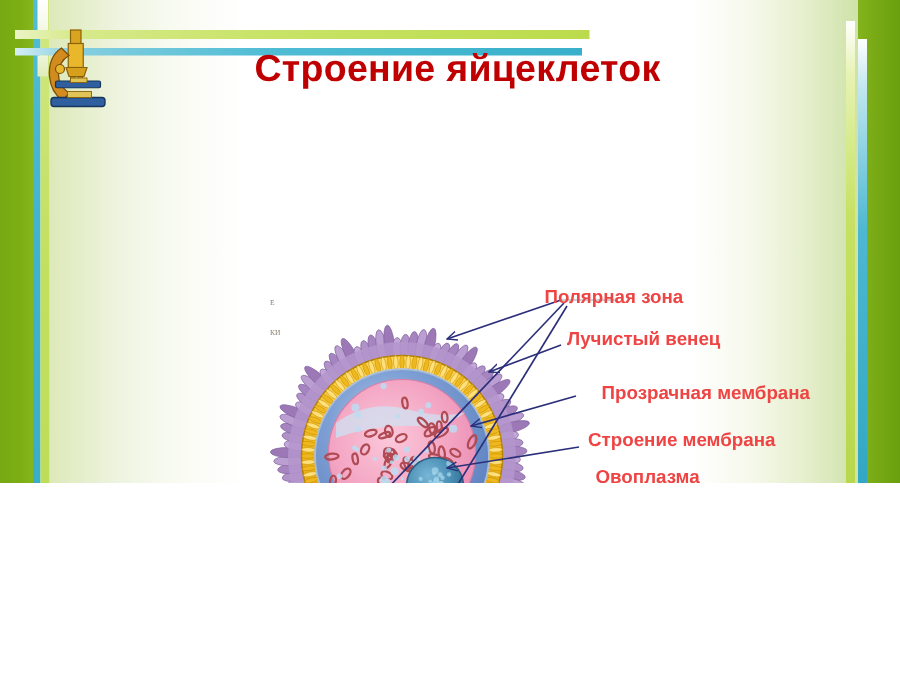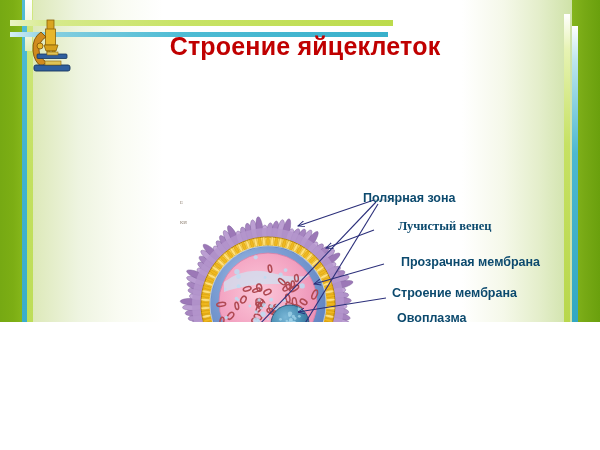--- a/index.html
+++ b/index.html
@@ -57,23 +57,23 @@
   .subtitle{position:absolute;left:60px;top:94px;width:470px;
     text-align:center;color:#111;font-weight:bold;font-style:italic;
     font-size:21px;line-height:25px;}
 
   
   .faint{position:absolute;color:#8d7f70;font-size:5px;font-family:"Liberation Serif",serif;}
   .faint-e{left:180px;top:200px;}
   .faint-ki{left:180px;top:220px;}
 
   
-  .lbl{position:absolute;color:#0c4a6e;font-weight:bold;font-size:12.5px;white-space:nowrap;}
+  .lbl{position:absolute;color:#ef4444;font-weight:bold;font-size:12.5px;white-space:nowrap;}
   .lbl-polar{left:363px;top:191px;}
-  .lbl-corona{left:398px;top:219px;font-family:Liberation Serif, serif;}
+  .lbl-corona{left:378px;top:219px;}
   .lbl-zona{left:401px;top:255px;}
   .lbl-vitel{left:392px;top:286px;}
   .lbl-ovo{left:397px;top:311px;}
   .lbl-nucl{left:391px;top:355px;}
 
   
   .cell-wrap{position:absolute;left:178px;top:196px;width:180px;height:218px;}
   .leaders{position:absolute;left:178px;top:188px;width:240px;height:230px;}
 </style>
 </head>

